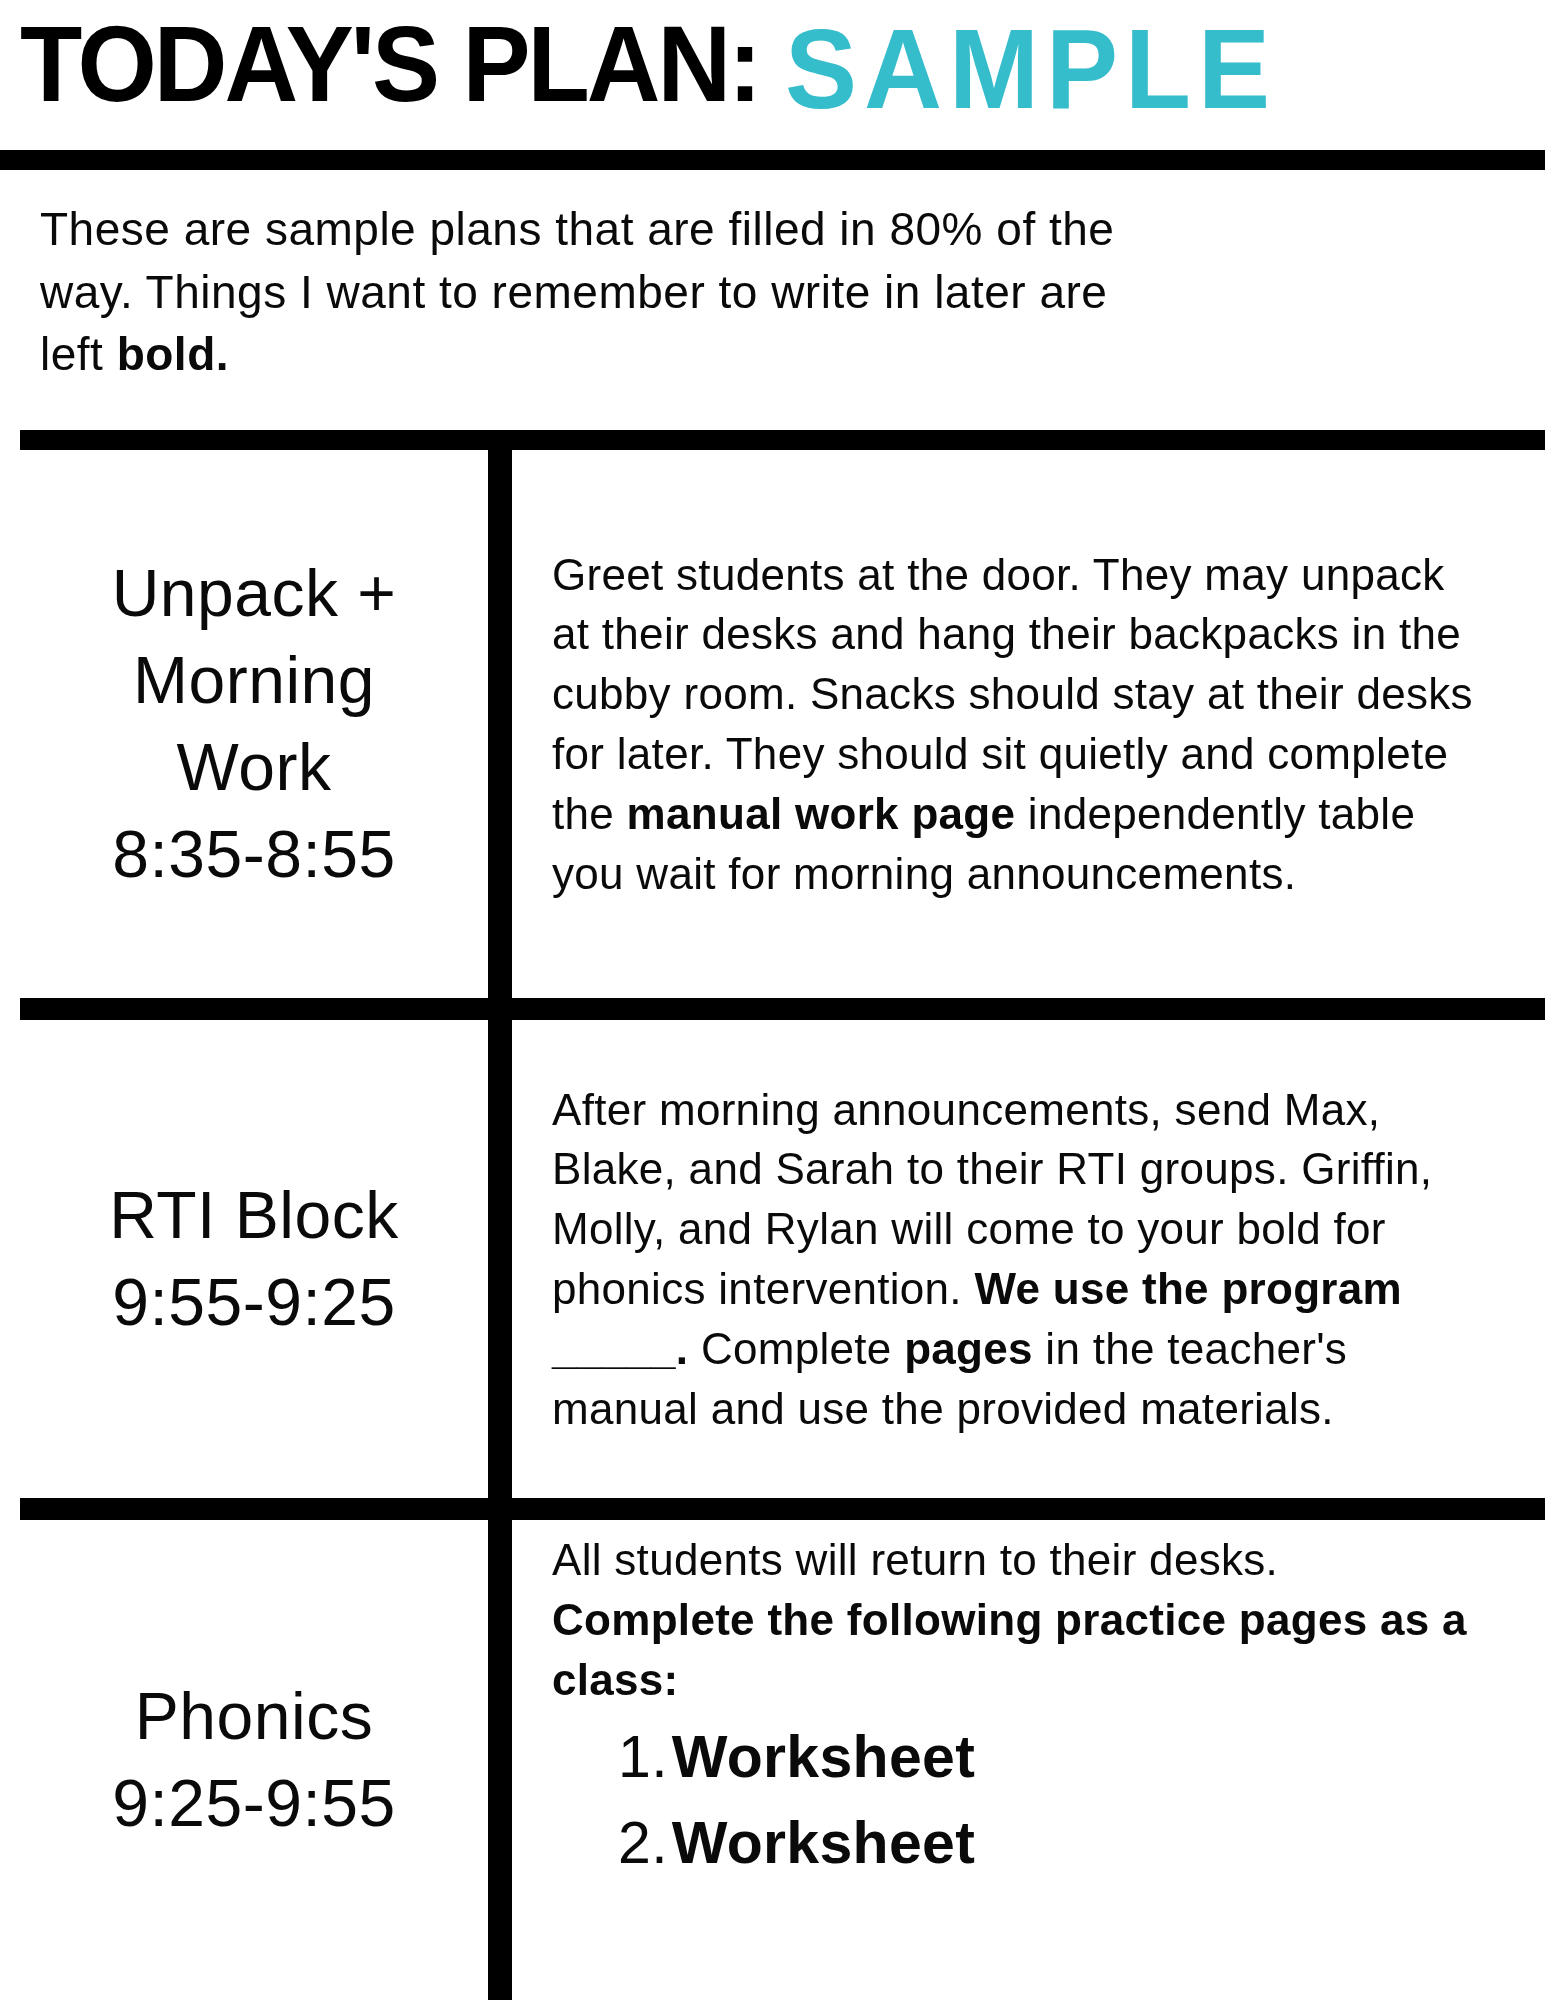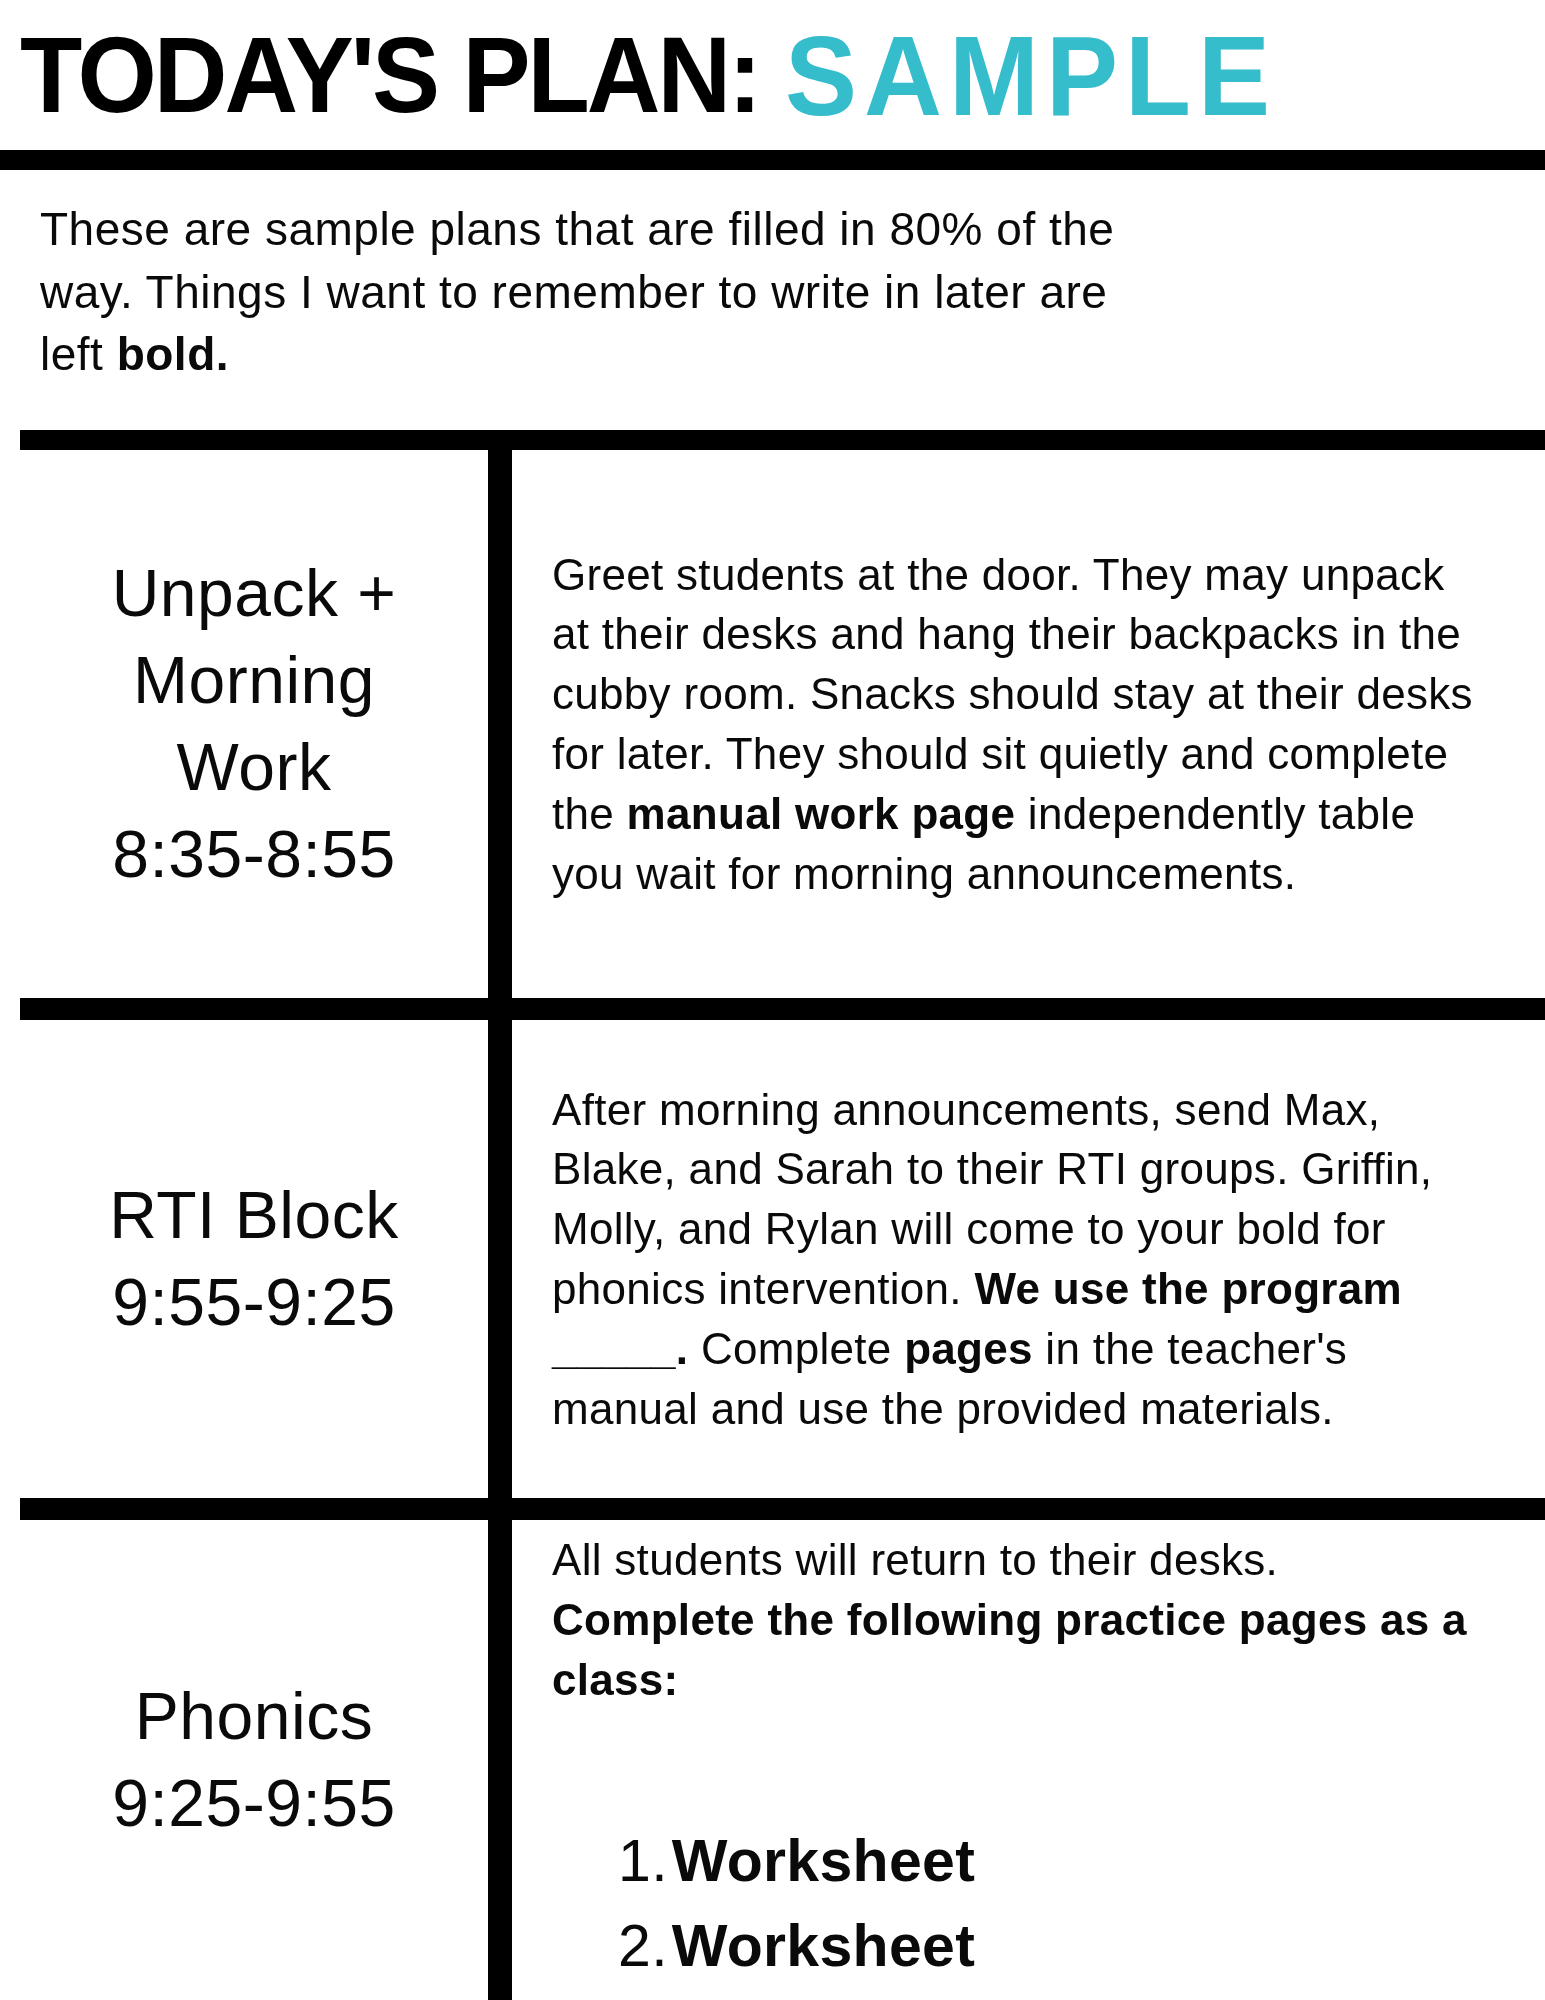--- a/index.html
+++ b/index.html
@@ -12,22 +12,22 @@
     color: #0a0a0a;
     font-family: "Liberation Sans", "DejaVu Sans", sans-serif;
     display: flex;
     flex-direction: column;
   }
 
   
   .header {
     height: 150px;
     display: flex;
-    align-items: center;
-    padding: 0 20px;
+    align-items: flex-start;
+    padding: 6px 20px;
     white-space: nowrap;
     box-sizing: border-box;
   }
   .title-black {
     font-weight: 900;
     font-size: 102px;
     letter-spacing: -3px;
     color: #000000;
     transform: scaleY(1.06);
     display: inline-block;
@@ -79,21 +79,21 @@
     padding: 0 10px;
     box-sizing: border-box;
   }
   .cell-right {
     display: flex;
     flex-direction: column;
     justify-content: center;
     padding: 10px 60px 10px 40px;
     box-sizing: border-box;
   }
-  .cell-right.top { justify-content: space-between; }
+  .cell-right.top { justify-content: flex-start; }
   .cell-right p {
     margin: 0;
     max-width: 935px;
     font-size: 44px;
     line-height: 1.36;
     letter-spacing: 0.3px;
   }
   .pre { white-space: pre-line; }
   b { font-weight: 700; }
 

